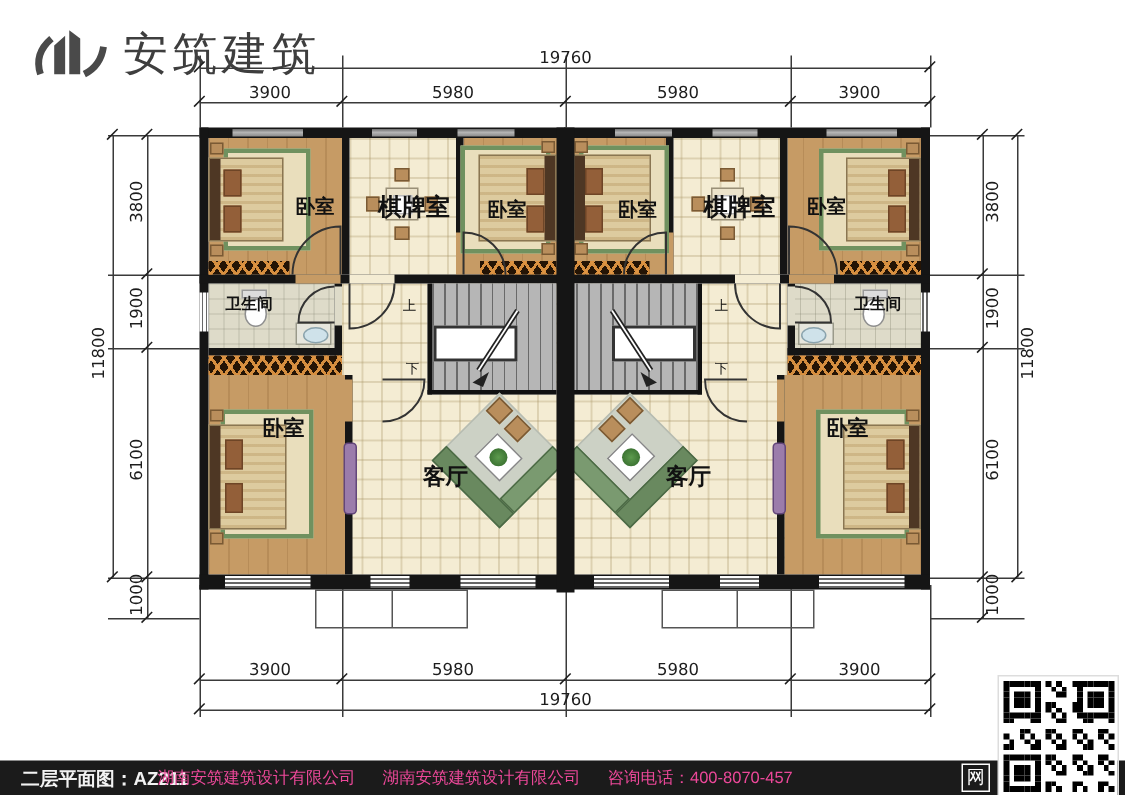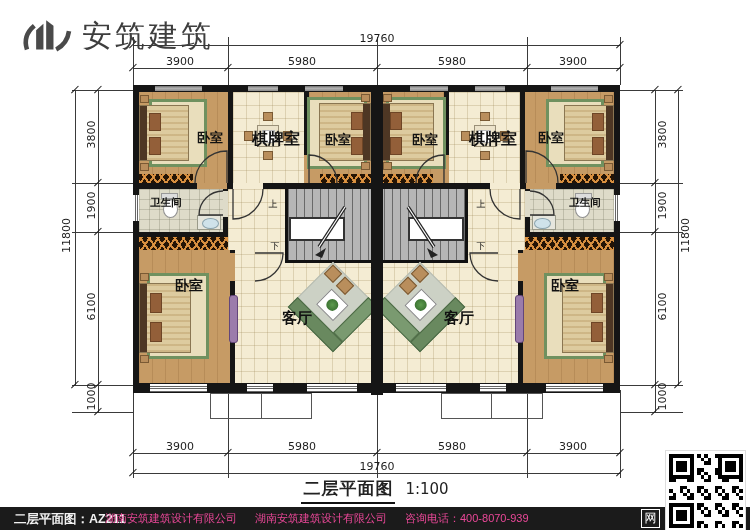--- a/index.html
+++ b/index.html
@@ -360,31 +360,27 @@
   <span class="a rl" data-name="room-label-bathroom" style="left:585px;top:203px;font-size:10.5px">卫生间</span>
   <span class="a rl" data-name="room-label-bedroom" style="left:189px;top:286px;font-size:14px">卧室</span>
   <span class="a rl" data-name="room-label-bedroom" style="left:565px;top:286px;font-size:14px">卧室</span>
   <span class="a rl" data-name="room-label-living-room" style="left:297px;top:318px;font-size:15px">客厅</span>
   <span class="a rl" data-name="room-label-living-room" style="left:459px;top:318px;font-size:15px">客厅</span>
   <span class="a rl" data-name="stair-label-up" style="left:273px;top:204px;font-size:9px;font-weight:normal">上</span>
   <span class="a rl" data-name="stair-label-down" style="left:275px;top:246px;font-size:9px;font-weight:normal">下</span>
   <span class="a rl" data-name="stair-label-up" style="left:481px;top:204px;font-size:9px;font-weight:normal">上</span>
   <span class="a rl" data-name="stair-label-down" style="left:481px;top:246px;font-size:9px;font-weight:normal">下</span>
 
-  <div class="a" data-name="drawing-title-block" style="left:250px;top:477px;width:250px;display:flex;justify-content:center;align-items:baseline;gap:10px">
-    <span data-name="drawing-title" style="font-size:17px;font-weight:bold;letter-spacing:1px;border-bottom:2px solid #111;padding:0 2px 2px">二层平面图</span>
-    <span data-name="drawing-scale" style="font-size:15px;font-family:'DejaVu Sans',sans-serif">1:100</span>
-  </div>
 
   <div class="a" data-name="footer-bar" style="left:0;top:507px;width:750px;height:23px;background:#1b1b1b">
     <span class="a" data-name="drawing-number" style="left:14px;top:4px;font-size:12.5px;font-weight:bold;color:#f2f2f2">二层平面图：AZ211</span>
     <div class="a" data-name="footer-info" style="left:105px;top:4px;display:flex;gap:18px;font-size:11px;font-weight:normal;color:#ec4899;white-space:nowrap">
       <span data-name="company-name">湖南安筑建筑设计有限公司</span>
       <span data-name="service-text">湖南安筑建筑设计有限公司</span>
-      <span data-name="phone-number">咨询电话：400-8070-939</span>
+      <span data-name="phone-number">咨询电话：400-8070-457</span>
     </div>
     <span class="a" data-name="web-badge" style="left:641px;top:2px;width:17px;height:17px;border:1.5px solid #fff;color:#fff;font-size:12px;text-align:center;line-height:17px">网</span>
   </div>
 
   <div class="a" data-name="qr-code" style="left:666px;top:451px;width:79px;height:79px;background:#fff;outline:1px solid #ddd">
     <div class="a" data-name="qr-code-modules" style="left:3px;top:3px;width:74px;height:74px">
         <i style="left:0px;top:0px;width:3.5px;height:3.5px"></i>
         <i style="left:3.5px;top:0px;width:3.5px;height:3.5px"></i>
         <i style="left:7px;top:0px;width:3.5px;height:3.5px"></i>
         <i style="left:10.5px;top:0px;width:3.5px;height:3.5px"></i>

